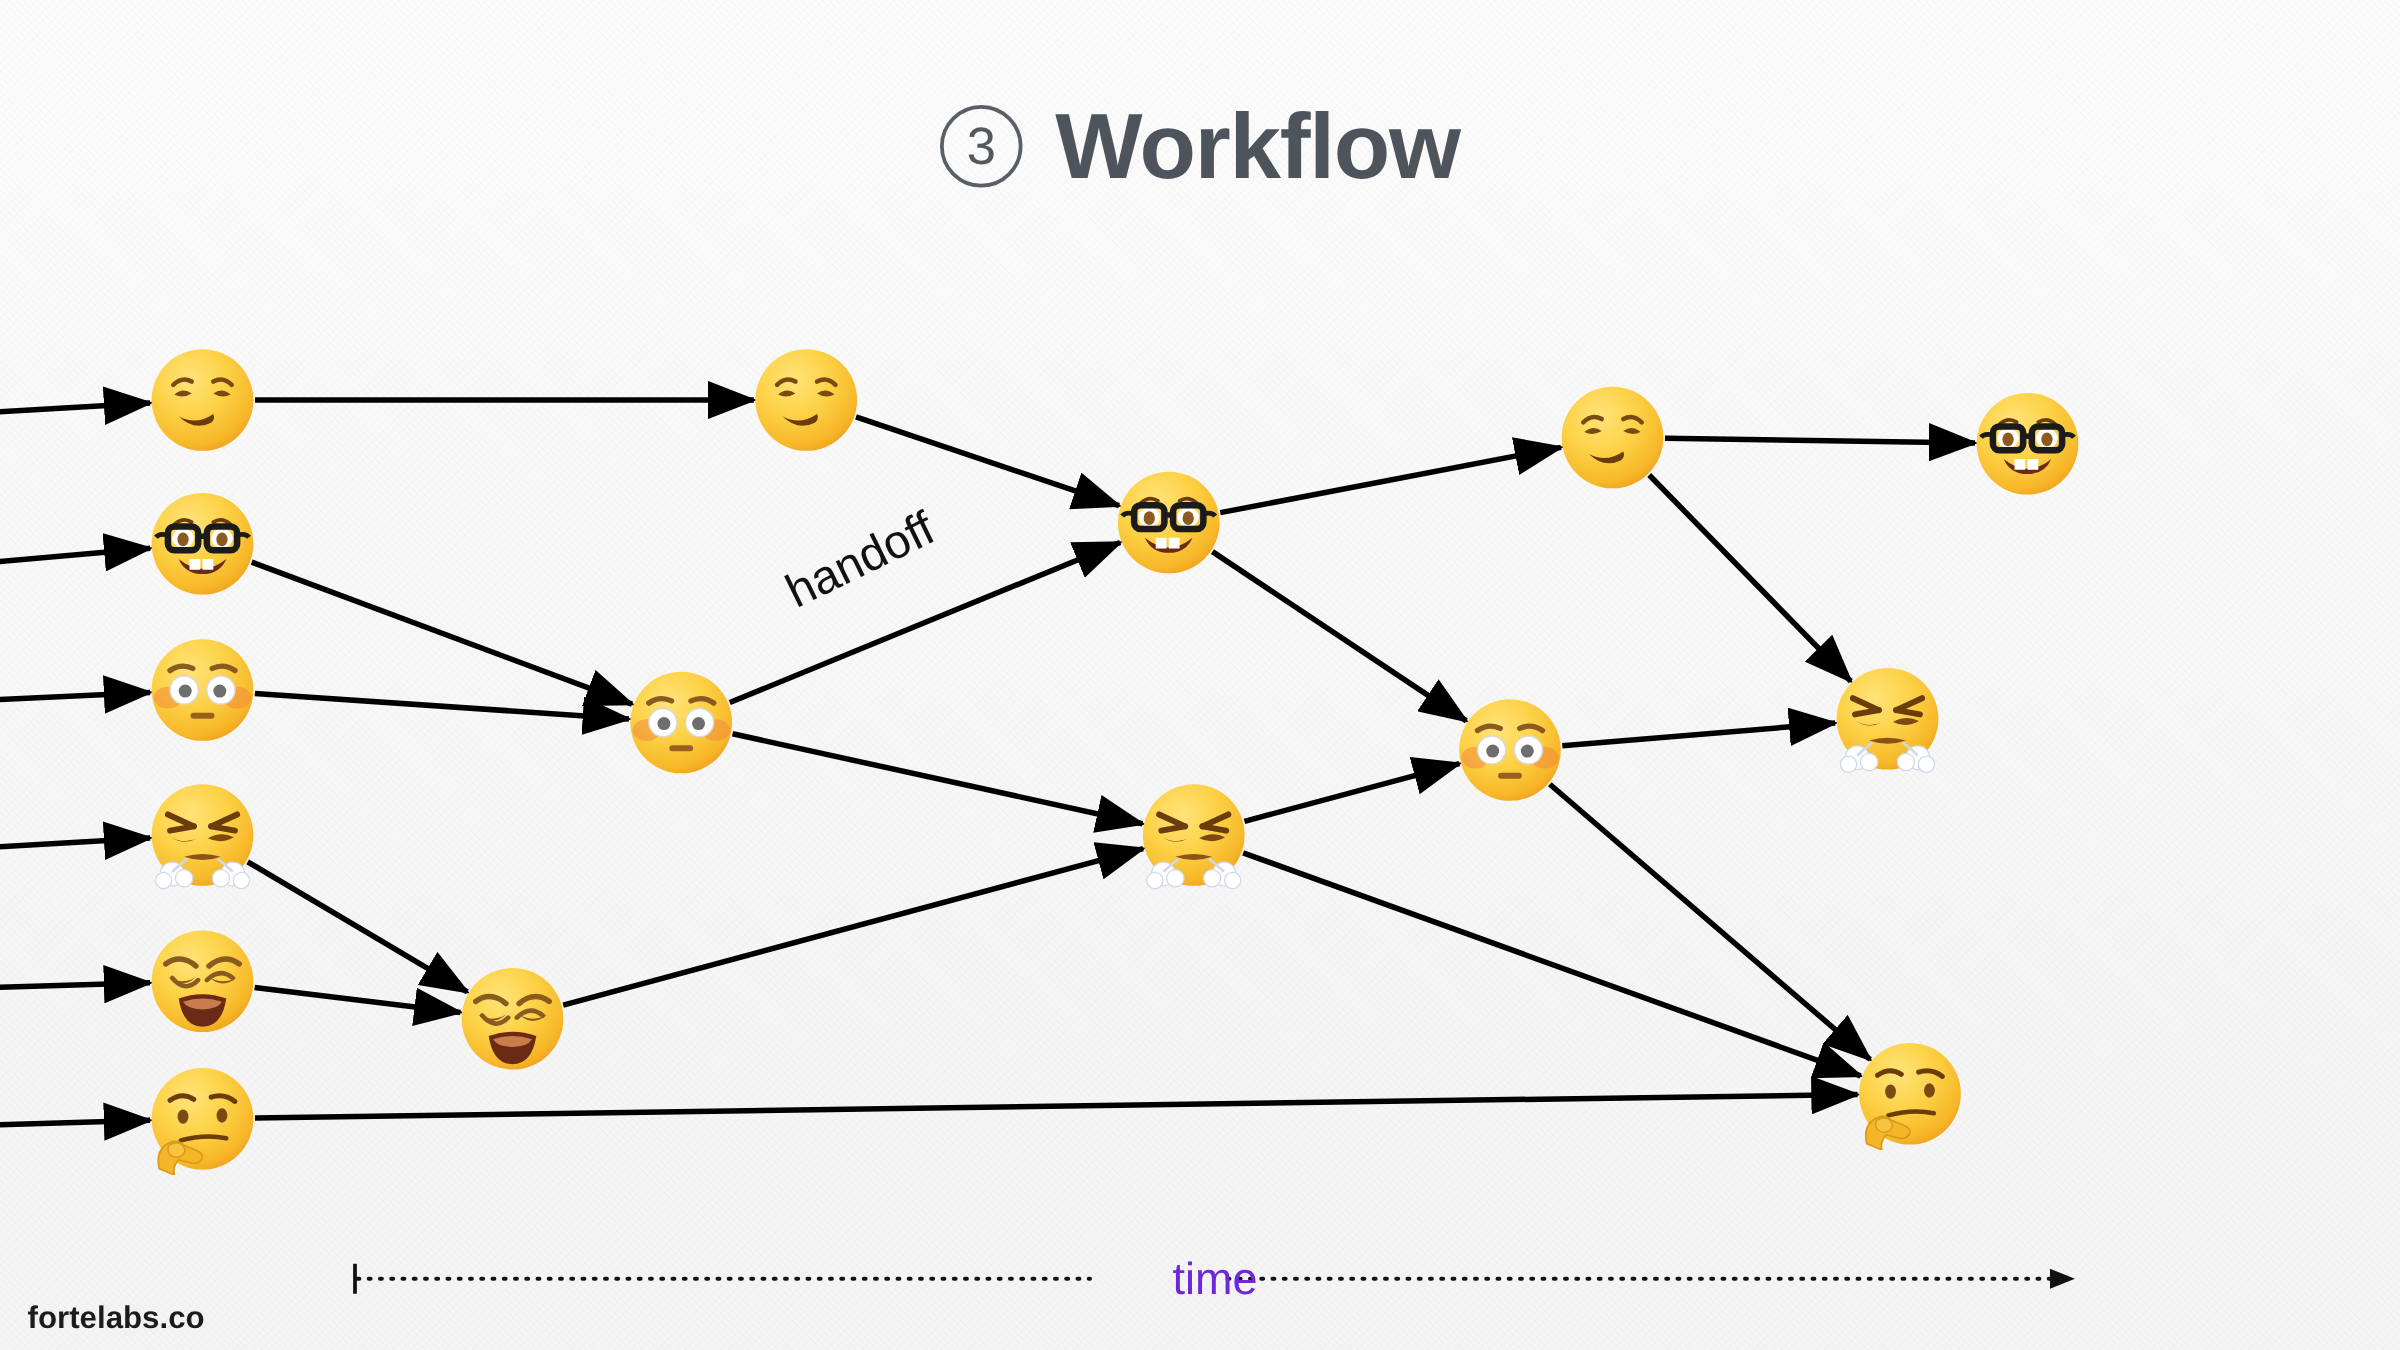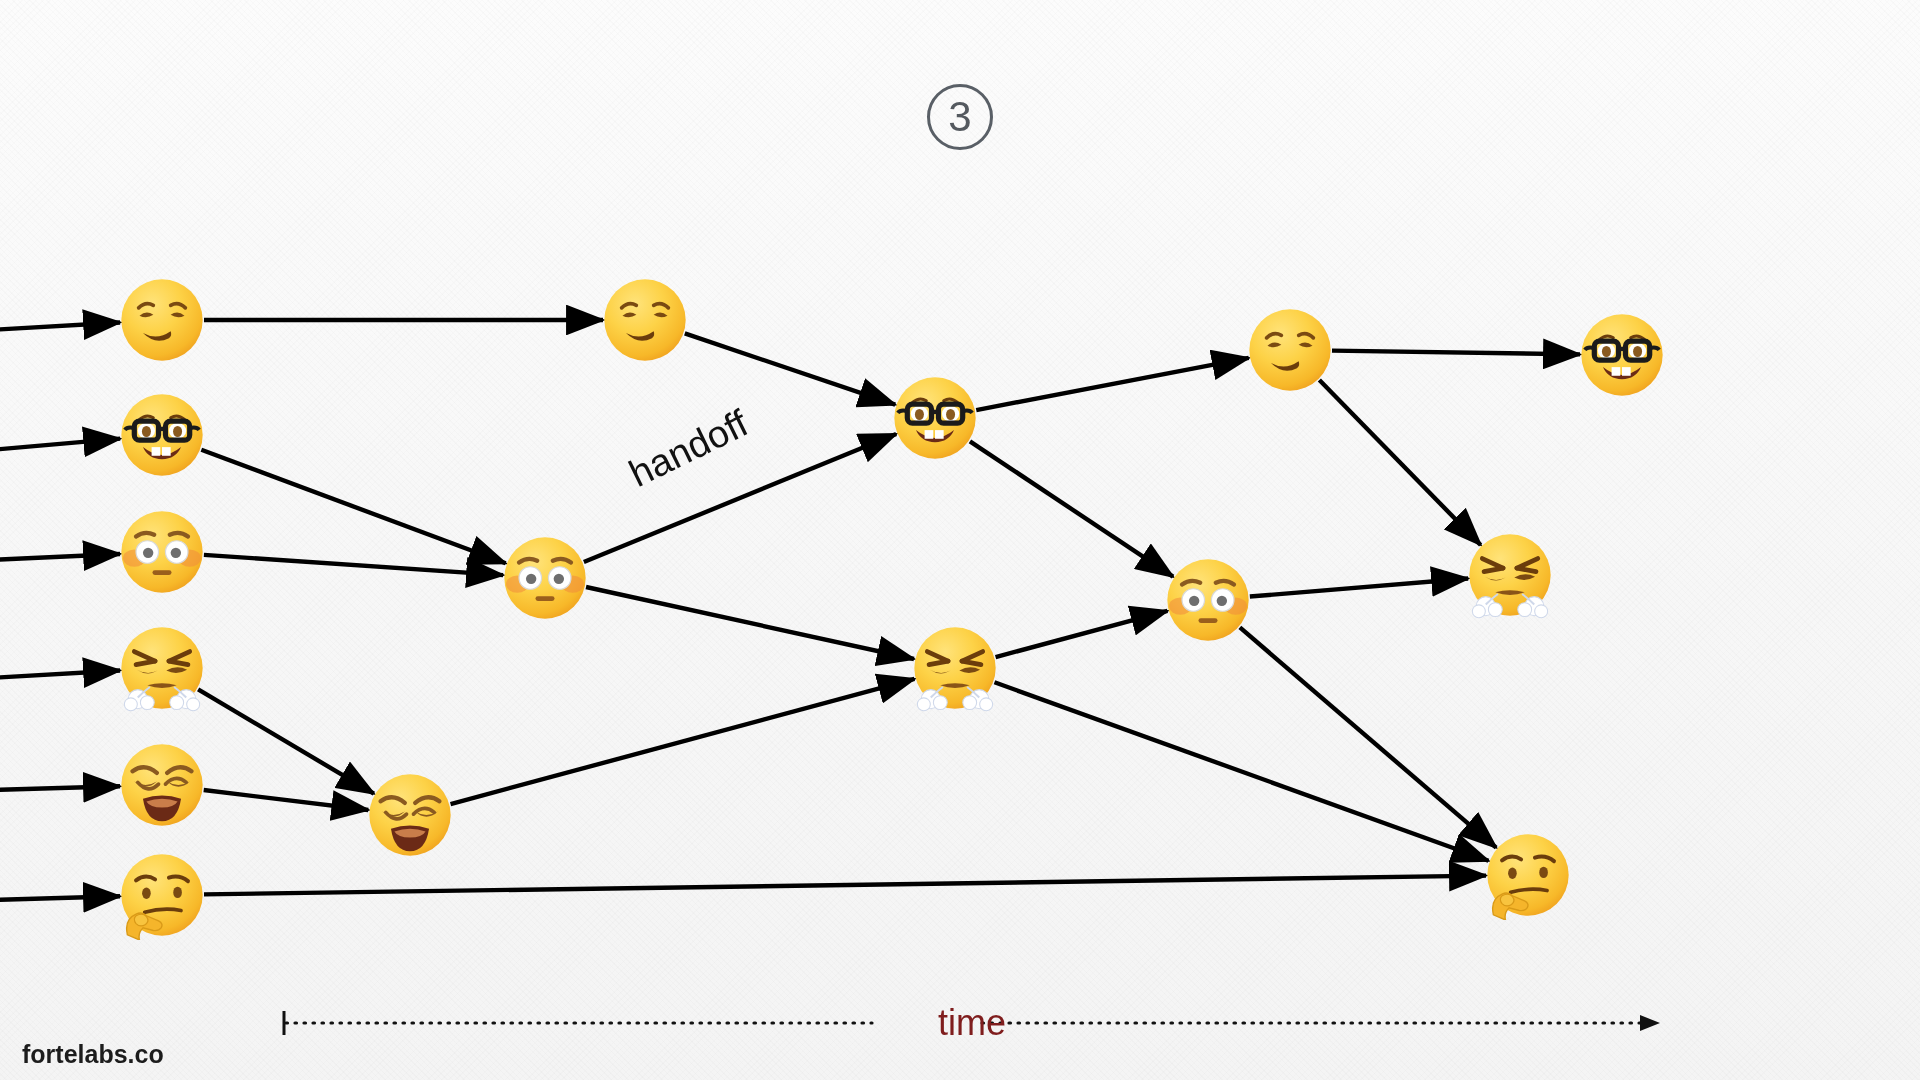--- a/index.html
+++ b/index.html
@@ -104,21 +104,21 @@
     top: 1003px;
     width: 1380px;
     height: 40px;
   }
   #time-label {
     position: absolute;
     left: 50%;
     top: 0;
     transform: translateX(-50%);
     font-size: 36px;
-    color: #7f1d1d;
+    color: #6d28d9;
     font-family: "Liberation Sans", sans-serif;
     background: transparent;
     padding: 0 14px;
     line-height: 40px;
   }
 
   
   #footer {
     position: absolute;
     left: 22px;
@@ -131,20 +131,21 @@
 </style>
 </head>
 <body>
 
 <div id="slide-bg"></div>
 
 <div id="title-block">
   <div id="step-badge">
     <span>3</span>
   </div>
+  <div id="title-text">Workflow</div>
 </div>
 
 <svg id="graph-canvas" viewBox="0 0 1920 1080" xmlns="http://www.w3.org/2000/svg">
   <defs>
     <marker id="arrowhead" markerWidth="9" markerHeight="7" refX="8.4" refY="3.5" orient="auto" markerUnits="strokeWidth">
       <polygon points="0 0, 9 3.5, 0 7" fill="#000"></polygon>
     </marker>
     <marker id="arrowhead-sm" markerWidth="8" markerHeight="6" refX="7.5" refY="3" orient="auto" markerUnits="strokeWidth">
       <polygon points="0 0, 8 3, 0 6" fill="#000"></polygon>
     </marker>

